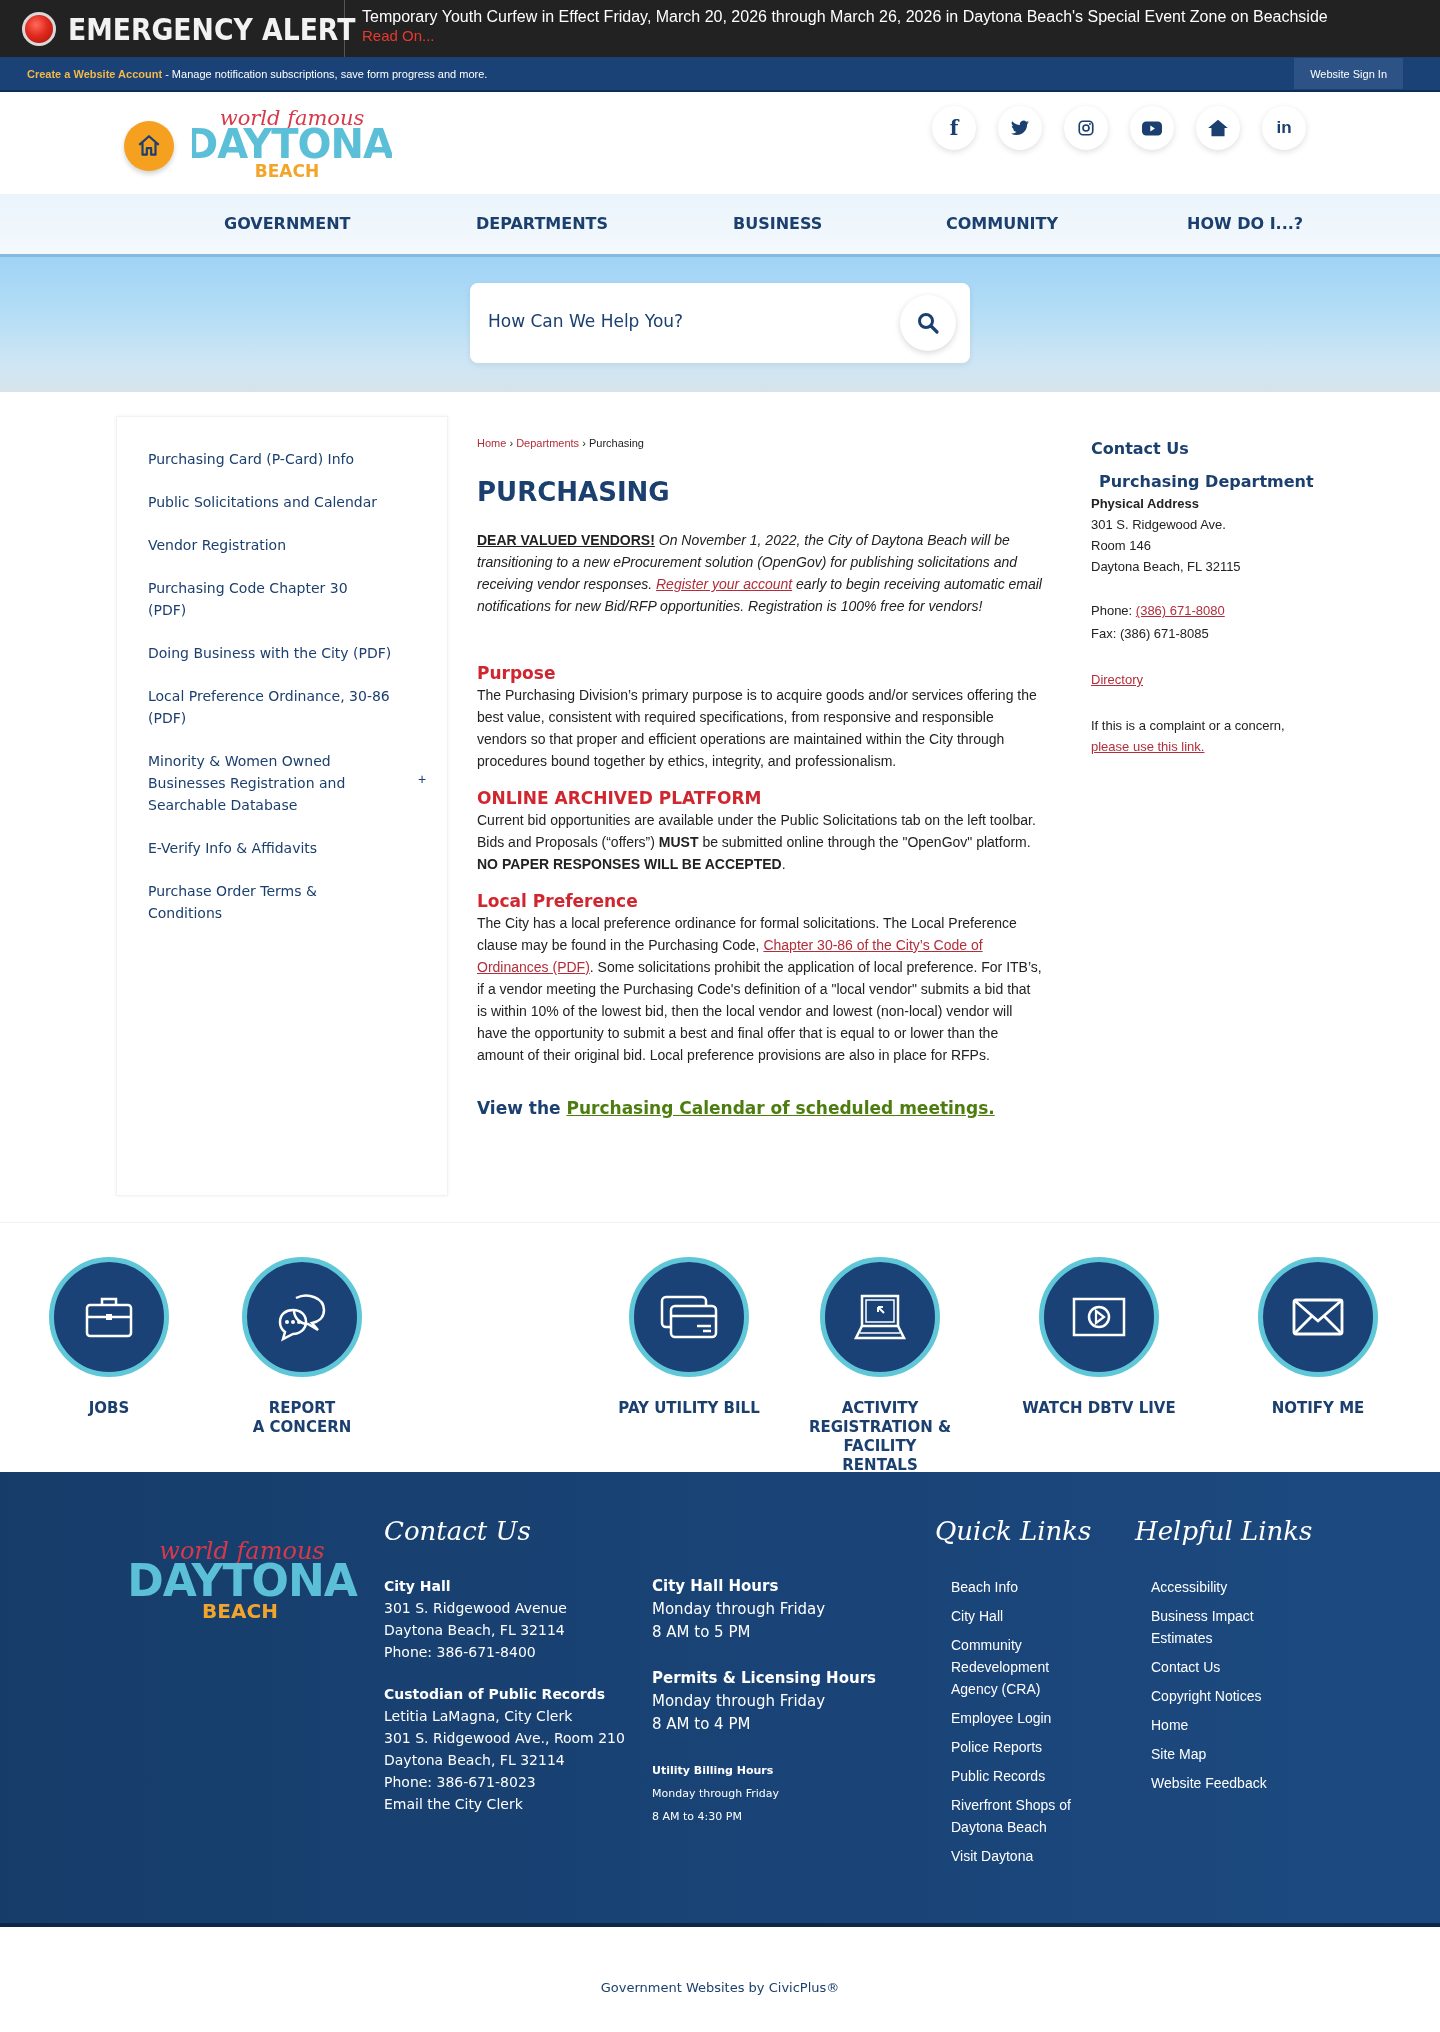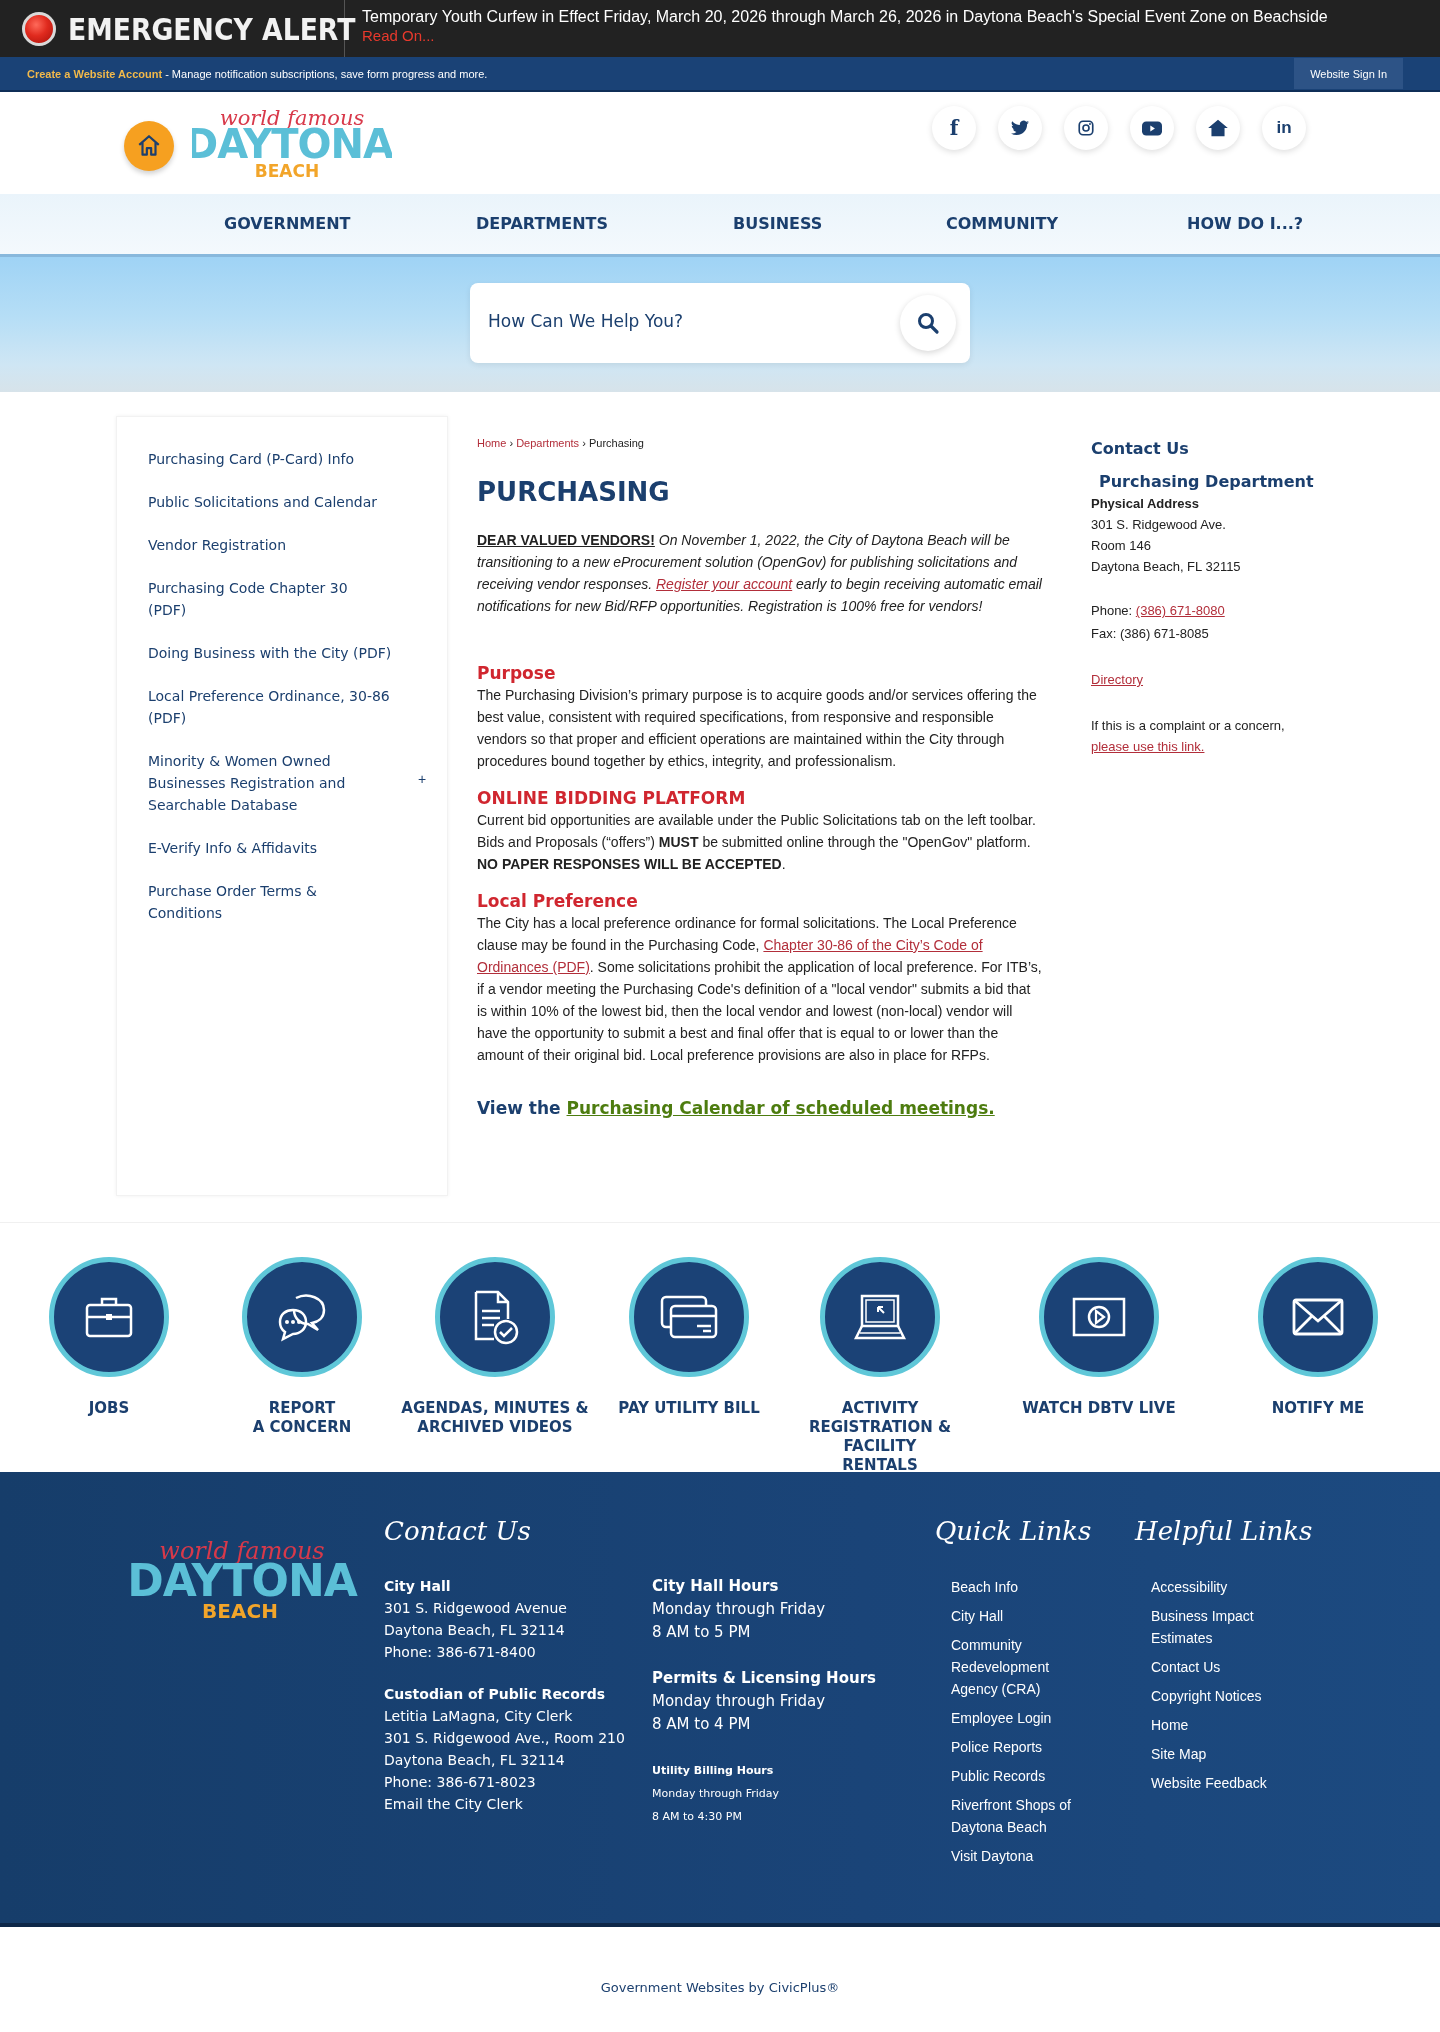--- a/index.html
+++ b/index.html
@@ -190,21 +190,21 @@
       <a href="#">Departments</a>
       <span>›</span>
       <span>Purchasing</span>
     </div>
     <h1 class="page-title">PURCHASING</h1>
     <p class="intro"><b>DEAR VALUED VENDORS!</b><span>  On November 1, 2022, the City of Daytona Beach will be transitioning to a new eProcurement solution (OpenGov) for publishing solicitations and receiving vendor responses. </span><a href="#">Register your account</a><span> early to begin receiving automatic email notifications for new Bid/RFP opportunities.  Registration is 100% free for vendors!</span></p>
 
     <h3 class="sec-head" style="margin-top:46px;">Purpose</h3>
     <p class="body">The Purchasing Division’s primary purpose is to acquire goods and/or services offering the best value, consistent with required specifications, from responsive and responsible vendors so that proper and efficient operations are maintained within the City through procedures bound together by ethics, integrity, and professionalism.</p>
 
-    <h3 class="sec-head">ONLINE BIDDING PLATFORM</h3>
+    <h3 class="sec-head">ONLINE ARCHIVED PLATFORM</h3>
     <p class="body"><span>Current bid opportunities are available under the Public Solicitations tab on the left toolbar. Bids and Proposals (“offers”) </span><b>MUST</b><span> be submitted online through the "OpenGov" platform.  </span><b>NO PAPER RESPONSES WILL BE ACCEPTED</b><span>.</span></p>
 
     <h3 class="sec-head">Local Preference</h3>
     <p class="body"><span>The City has a local preference ordinance for formal solicitations. The Local Preference clause may be found in the Purchasing Code, </span><a href="#">Chapter 30-86 of the City’s Code of Ordinances (PDF)</a><span>. Some solicitations prohibit the application of local preference. For ITB’s, if a vendor meeting the Purchasing Code's definition of a "local vendor" submits a bid that is within 10% of the lowest bid, then the local vendor and lowest (non-local) vendor will have the opportunity to submit a best and final offer that is equal to or lower than the amount of their original bid. Local preference provisions are also in place for RFPs.</span></p>
 
     <p class="cal-link"><span>View the </span><a href="#">Purchasing Calendar of scheduled meetings.</a></p>
   </div>
 
   <div class="contact">
     <div class="c-title">Contact Us</div>
@@ -238,34 +238,20 @@
     <div class="q-circle">
         <svg width="50" height="44" viewBox="0 0 50 44">
           <rect x="3" y="10" width="44" height="31" rx="3" fill="none" stroke="#fff" stroke-width="2.5"></rect>
           <path d="M18 10 V4 H32 V10" fill="none" stroke="#fff" stroke-width="2.5"></path>
           <line x1="3" y1="22" x2="47" y2="22" stroke="#fff" stroke-width="2.5"></line>
           <rect x="22" y="19" width="6" height="6" fill="#fff"></rect>
         </svg>
       </div>
     <div class="q-label">JOBS</div>
   </div>
-  <div class="q-item" style="left:385px;">
-    <div class="q-circle">
-        <svg width="50" height="56" viewBox="0 0 50 56">
-          <path d="M6 3 H28 L38 13 V30 M28 3 V13 H38 M6 3 V50 H24" fill="none" stroke="#fff" stroke-width="2.5"></path>
-          <line x1="12" y1="22" x2="30" y2="22" stroke="#fff" stroke-width="2.5"></line>
-          <line x1="12" y1="29" x2="30" y2="29" stroke="#fff" stroke-width="2.5"></line>
-          <line x1="12" y1="36" x2="24" y2="36" stroke="#fff" stroke-width="2.5"></line>
-          <circle cx="36" cy="43" r="11" fill="#1b4276" stroke="#fff" stroke-width="2.5"></circle>
-          <path d="M30 43 L34 47 L42 39" fill="none" stroke="#fff" stroke-width="2.5"></path>
-        </svg>
-      </div>
-    <div class="q-label" style="white-space:pre-line;">AGENDAS, MINUTES &amp;
-ARCHIVED VIDEOS</div>
-  </div>
   <div class="q-item" style="left:579px;">
     <div class="q-circle">
         <svg width="60" height="46" viewBox="0 0 60 46">
           <rect x="3" y="3" width="44" height="30" rx="4" fill="none" stroke="#fff" stroke-width="2.5"></rect>
           <rect x="12" y="12" width="45" height="31" rx="4" fill="#1b4276" stroke="#fff" stroke-width="2.5"></rect>
           <line x1="12" y1="22" x2="57" y2="22" stroke="#fff" stroke-width="2.5"></line>
           <line x1="38" y1="32" x2="52" y2="32" stroke="#fff" stroke-width="2.5"></line>
           <line x1="44" y1="37" x2="52" y2="37" stroke="#fff" stroke-width="2.5"></line>
         </svg>
       </div>

